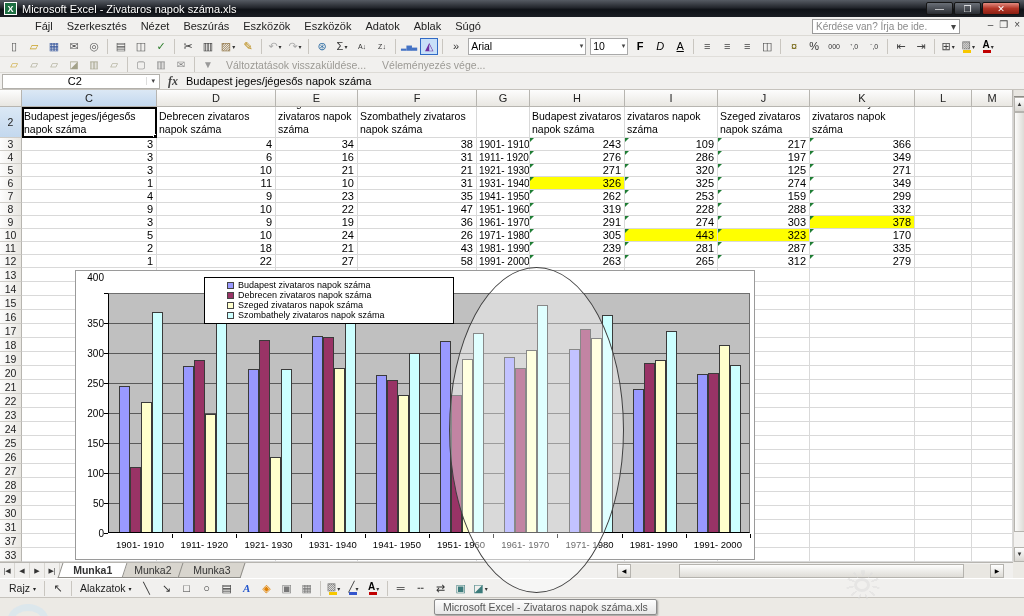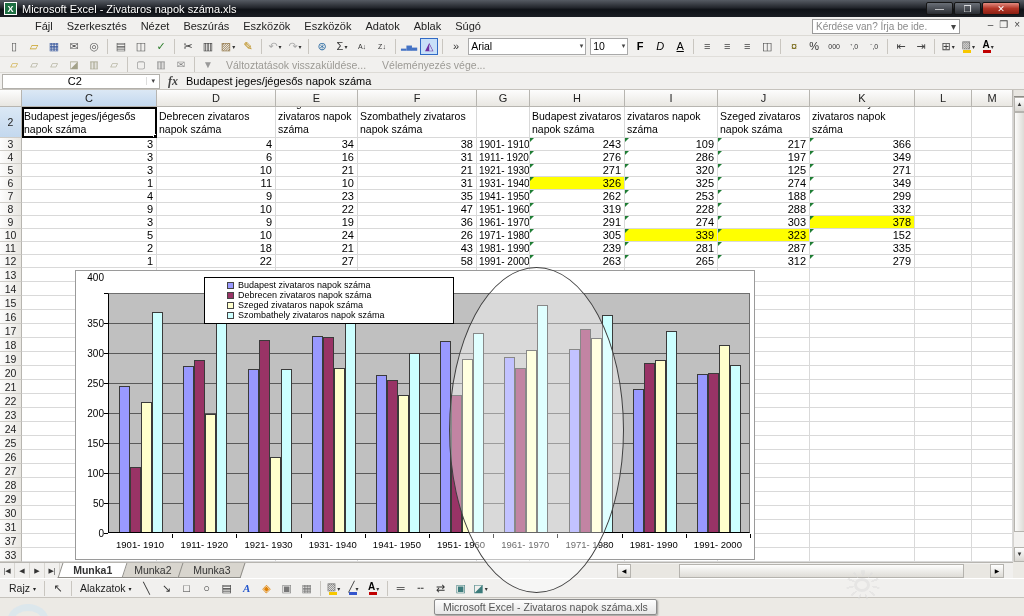--- a/index.html
+++ b/index.html
@@ -573,21 +573,21 @@
         </div>
         <div class="cell num" style="width: 95px; text-align: center;">
           <span>262</span>
           <span class="flag"></span>
         </div>
         <div class="cell num" style="width: 93px;">
           <span>253</span>
           <span class="flag"></span>
         </div>
         <div class="cell num" style="width: 92px;">
-          <span>188</span>
+          <span>159</span>
           <span class="flag"></span>
         </div>
         <div class="cell num" style="width: 105px;">
           <span>299</span>
           <span class="flag"></span>
         </div>
         <div class="cell" style="width: 57px;"></div>
         <div class="cell" style="width: 41px;"></div>
       </div>
       <div class="grow" style="height: 13px;">
@@ -677,29 +677,29 @@
           <span>26</span>
         </div>
         <div class="cell glab" style="width: 53px;">
           <span>1971- 1980</span>
         </div>
         <div class="cell num" style="width: 95px;">
           <span>305</span>
           <span class="flag"></span>
         </div>
         <div class="cell num yellow" style="width: 93px;">
-          <span>339</span>
+          <span>443</span>
           <span class="flag"></span>
         </div>
         <div class="cell num yellow" style="width: 92px;">
           <span>323</span>
           <span class="flag"></span>
         </div>
         <div class="cell num" style="width: 105px;">
-          <span>152</span>
+          <span>170</span>
           <span class="flag"></span>
         </div>
         <div class="cell" style="width: 57px;"></div>
         <div class="cell" style="width: 41px;"></div>
       </div>
       <div class="grow" style="height: 13px;">
         <div class="rhead">11</div>
         <div class="cell num" style="width: 135px;">
           <span>2</span>
         </div>

